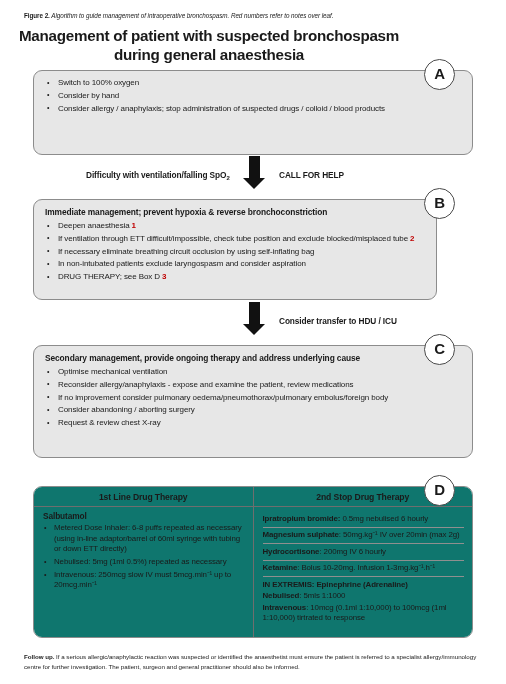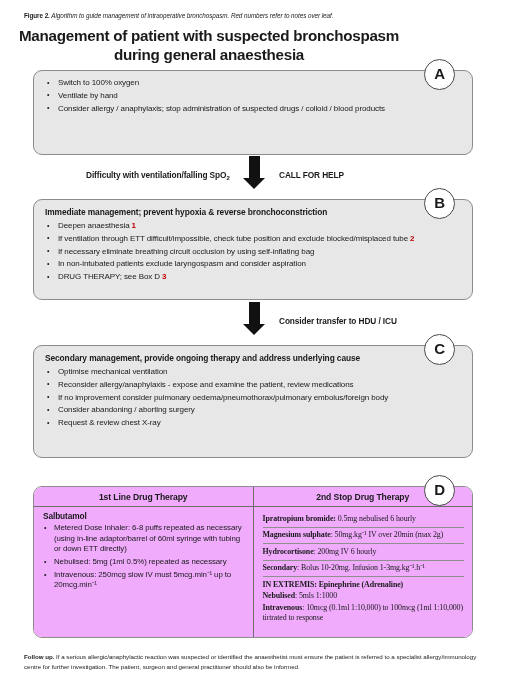--- a/index.html
+++ b/index.html
@@ -150,21 +150,21 @@
   
   .boxD {
     padding: 0;
     overflow: hidden;
   }
   .tbl {
     width: 100%;
     height: 100%;
     border-collapse: collapse;
     table-layout: fixed;
-    background: #f0abfc;
+    background: #0f766e;
   }
   .tbl th {
     font-size: 8.6px;
     font-weight: bold;
     text-align: center;
     padding: 4px 0 4px 0;
     border-bottom: 1px solid #6e6e6e;
     letter-spacing: -0.1px;
   }
   .tbl th.c1 { border-right: 1px solid #6e6e6e; }
@@ -202,21 +202,20 @@
     left: 1px;
     top: -0.5px;
     font-size: 7px;
   }
   .rx-rows { margin: 0; padding: 0; }
   .rx-row {
     padding: 2.6px 0 2.6px 0;
     border-bottom: 1px solid #8f8f8f;
     font-size: 7.9px;
     line-height: 10.4px;
-    font-family: Liberation Serif, serif;
   }
   .rx-row.last { border-bottom: none; }
   .rx-row.nb { border-bottom: none; padding-bottom: 0.5px; }
   .rx-row.cont { padding-top: 0.5px; }
 
   
   .footer {
     position: absolute;
     left: 24px;
     top: 652px;
@@ -238,34 +237,34 @@
   </div>
 
   <div class="title">
     <span class="l1">Management of patient with suspected bronchospasm</span>
     <span class="l2">during general anaesthesia</span>
   </div>
 
   <div class="box" id="boxA" style="left:33px; top:70px; width:440px; height:85px;">
     <ul class="blist">
       <li><span>Switch to 100% oxygen</span></li>
-      <li><span>Ventilate by hand</span></li>
+      <li><span>Consider by hand</span></li>
       <li><span>Consider allergy / anaphylaxis; stop administration of suspected drugs / colloid / blood products</span></li>
     </ul>
   </div>
   <div class="badge" style="left:424px; top:59px;">A</div>
 
   <div class="arrow" style="left:243px; top:156px;">
     <div class="shaft" style="height:22px;"></div>
     <div class="head"></div>
   </div>
   <div class="gap-label" style="left:86px; top:170px;"><span>Difficulty with ventilation/falling SpO</span><sub>2</sub></div>
   <div class="gap-label" style="left:279px; top:170px;">CALL FOR HELP</div>
 
-  <div class="box" id="boxB" style="left:33px; top:199px; width:440px; height:101px;">
+  <div class="box" id="boxB" style="left:33px; top:199px; width:404px; height:101px;">
     <div class="box-head">Immediate management; prevent hypoxia &amp; reverse bronchoconstriction</div>
     <ul class="blist">
       <li><span>Deepen anaesthesia</span><span class="rednum">1</span></li>
       <li><span>If ventilation through ETT difficult/impossible, check tube position and exclude blocked/misplaced tube</span><span class="rednum">2</span></li>
       <li><span>If necessary eliminate breathing circuit occlusion by using self-inflating bag</span></li>
       <li><span>In non-intubated patients exclude laryngospasm and consider aspiration</span></li>
       <li><span>DRUG THERAPY; see Box D</span><span class="rednum">3</span></li>
     </ul>
   </div>
   <div class="badge" style="left:424px; top:188px;">B</div>
@@ -302,21 +301,21 @@
             <li>Metered Dose Inhaler: 6-8 puffs repeated as necessary (using in-line adaptor/barrel of 60ml syringe with tubing or down ETT directly)</li>
             <li>Nebulised: 5mg (1ml 0.5%) repeated as necessary</li>
             <li>Intravenous: 250mcg slow IV must 5mcg.min⁻¹ up to 20mcg.min⁻¹</li>
           </ul>
         </td>
         <td>
           <div class="rx-rows">
             <div class="rx-row"><span class="drug-name">Ipratropium bromide:</span><span> 0.5mg nebulised 6 hourly</span></div>
             <div class="rx-row"><span class="drug-name">Magnesium sulphate</span><span>: 50mg.kg⁻¹ IV over 20min (max 2g)</span></div>
             <div class="rx-row"><span class="drug-name">Hydrocortisone</span><span>: 200mg IV 6 hourly</span></div>
-            <div class="rx-row"><span class="drug-name">Secondary</span><span>: Bolus 10-20mg. Infusion 1-3mg.kg⁻¹.h⁻¹</span></div>
+            <div class="rx-row"><span class="drug-name">Ketamine</span><span>: Bolus 10-20mg. Infusion 1-3mg.kg⁻¹.h⁻¹</span></div>
             <div class="rx-row nb"><span class="drug-name">IN EXTREMIS: Epinephrine (Adrenaline)</span></div>
             <div class="rx-row nb cont"><span class="drug-name">Nebulised</span><span>: 5mls 1:1000</span></div>
             <div class="rx-row last cont"><span class="drug-name">Intravenous</span><span>: 10mcg (0.1ml 1:10,000) to 100mcg (1ml 1:10,000) tirtrated to response</span></div>
           </div>
         </td>
       </tr>
     </tbody>
       </table>
   </div>
   <div class="badge" style="left:424px; top:475px;">D</div>

